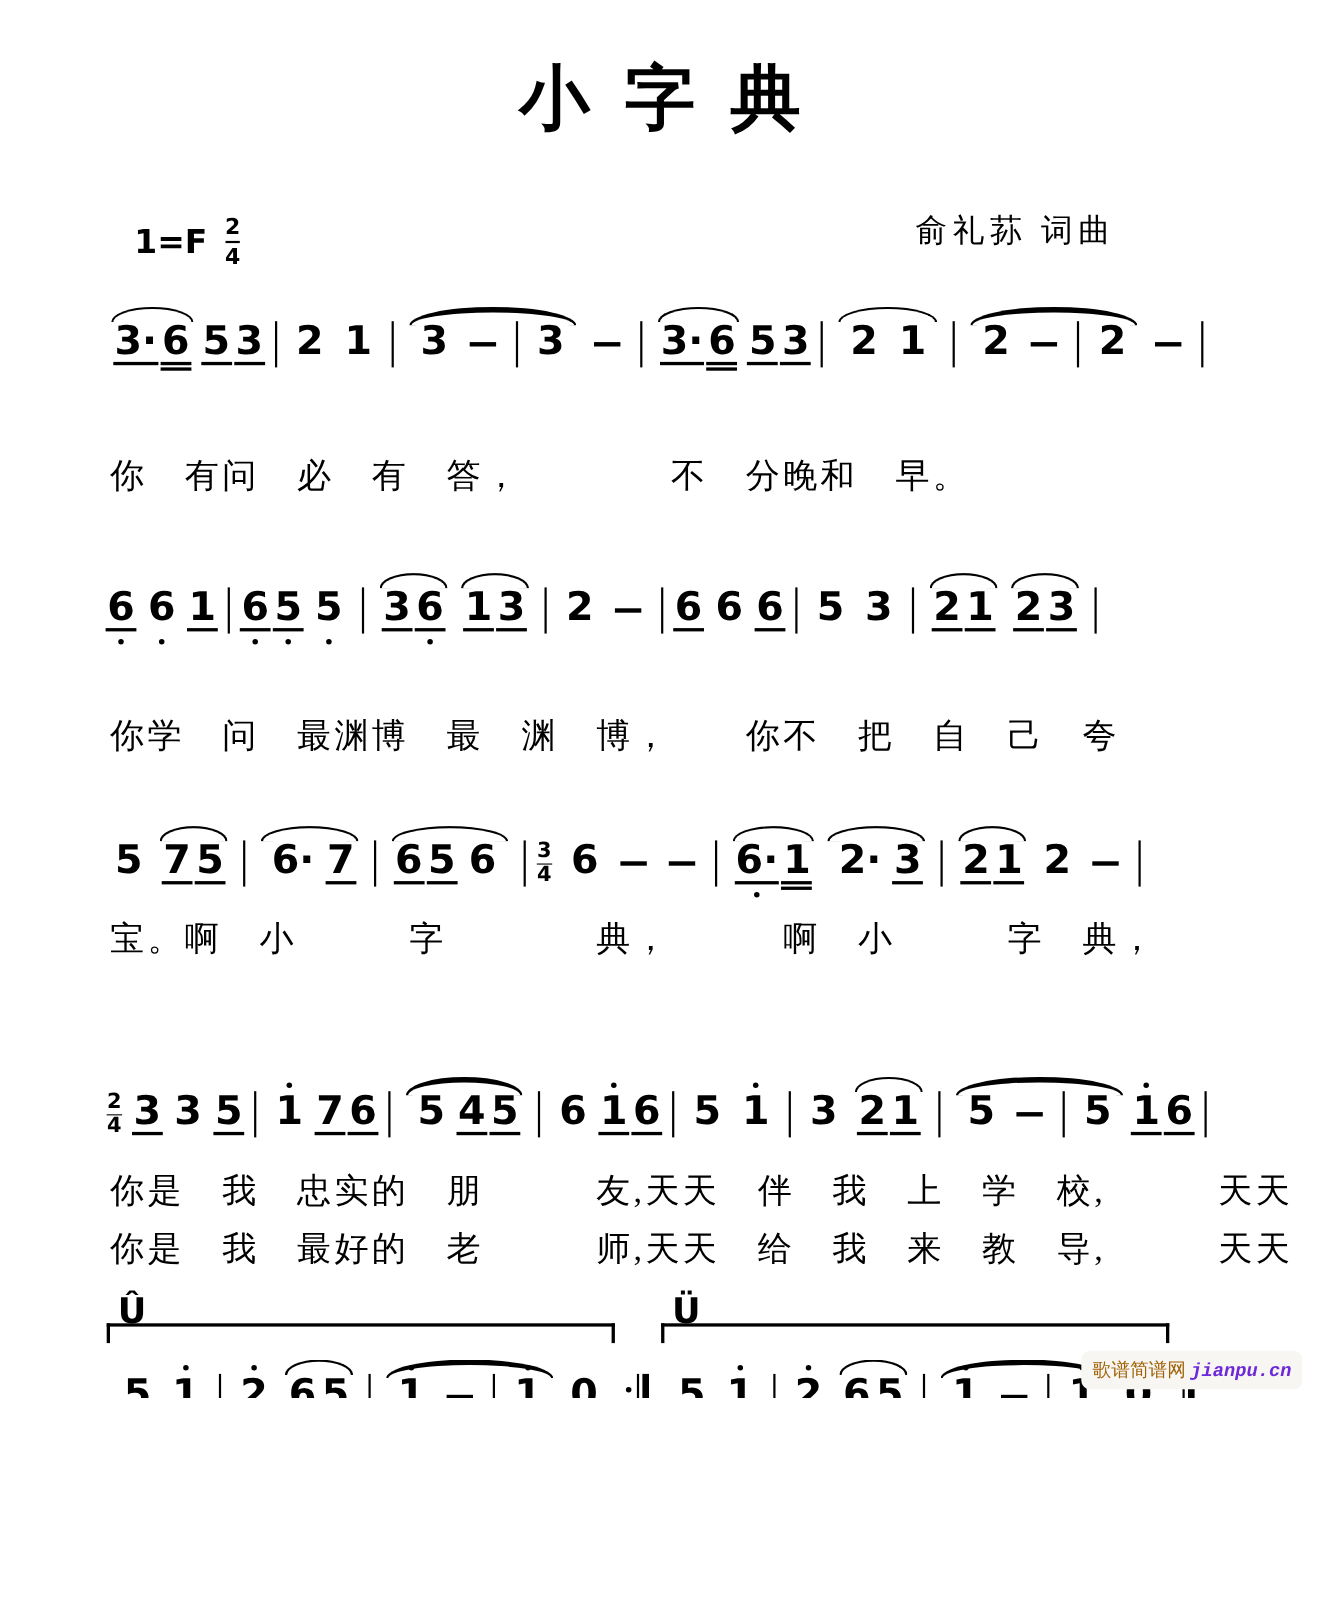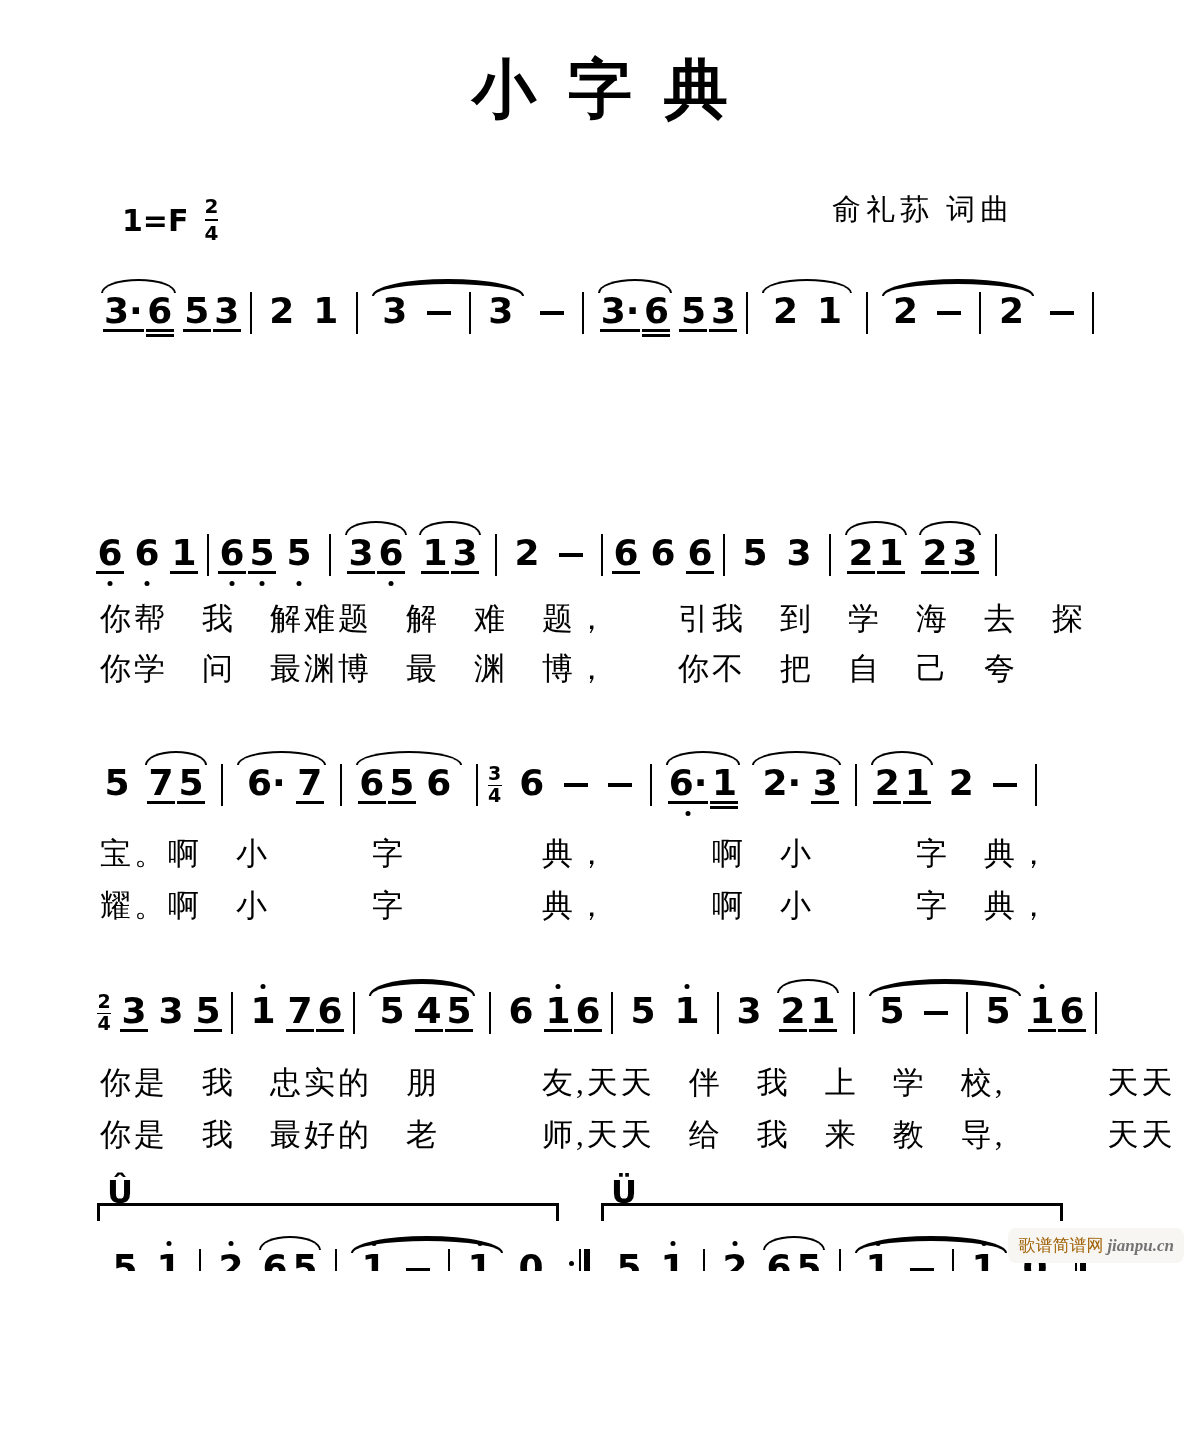--- a/index.html
+++ b/index.html
@@ -48,21 +48,21 @@
   .vrow{display:inline-flex;align-items:flex-end;}
   .lyric{position:absolute;left:100px;font-size:31px;letter-spacing:3px;white-space:pre;}
   .ly0a{top:360px}.ly0b{top:412px}
   .ly1a{top:598px}.ly1b{top:648px}
   .ly2a{top:833px}.ly2b{top:885px}
   .ly3a{top:1062px}.ly3b{top:1114px}
   .ly4a{top:1303px}
   .watermark{position:absolute;right:16px;bottom:8px;font-size:17px;
         background:#f7f6f3;border-radius:8px;padding:6px 10px;}
   .wm-site{color:#a16207;}
-  .wm-url{color:#737373;font-style:italic;font-weight:bold;margin-left:4px;}
+  .wm-url{color:#6d28d9;font-style:italic;font-weight:bold;margin-left:4px;font-family:Liberation Mono, monospace;}
 </style>
 </head>
 <body>
 
 <div class="page">
 
   <div class="title">小  字  典</div>
 
   <div class="keysig">
     <span>1=</span>
@@ -110,20 +110,21 @@
         <span class="bline"></span>
         <span class="grp tie">
           <span class="note nw">2</span>
           <span class="dash"></span>
           <span class="bline"></span>
           <span class="note nw">2</span>
         </span>
         <span class="dash"></span>
         <span class="bline"></span>
       </div>
+      <div class="lyric ly0b">你　有问　必　有　答，　　　　不　分晚和　早。</div>
       <div class="sys s1">
         <span class="note nt">6<span class="ul ul1"></span><span class="odot ld1"></span></span>
         <span class="note nw">6<span class="odot ld1"></span></span>
         <span class="note nt">1<span class="ul ul1"></span></span>
         <span class="bline"></span>
         <span class="note nt">6<span class="ul ul1"></span><span class="odot ld1"></span></span>
         <span class="note nt">5<span class="ul ul1"></span><span class="odot ld1"></span></span>
         <span class="note nw">5<span class="odot ld1"></span></span>
         <span class="bline"></span>
         <span class="grp">
@@ -148,21 +149,20 @@
         <span class="grp">
           <span class="note nt">2<span class="ul ul1"></span></span>
           <span class="note nt">1<span class="ul ul1"></span></span>
         </span>
         <span class="grp">
           <span class="note nt">2<span class="ul ul1"></span></span>
           <span class="note nt">3<span class="ul ul1"></span></span>
         </span>
         <span class="bline"></span>
       </div>
-      <div class="lyric ly1a">你帮　我　解难题　解　难　题，　　引我　到　学　海　去　探</div>
       <div class="lyric ly1b">你学　问　最渊博　最　渊　博，　　你不　把　自　己　夸</div>
       <div class="sys s2">
         <span class="note nw">5</span>
         <span class="grp">
           <span class="note nt">7<span class="ul ul1"></span></span>
           <span class="note nt">5<span class="ul ul1"></span></span>
         </span>
         <span class="bline"></span>
         <span class="grp">
           <span class="note nw">6·</span>
@@ -195,21 +195,20 @@
         <span class="bline"></span>
         <span class="grp">
           <span class="note nt">2<span class="ul ul1"></span></span>
           <span class="note nt">1<span class="ul ul1"></span></span>
         </span>
         <span class="note nw">2</span>
         <span class="dash"></span>
         <span class="bline"></span>
       </div>
       <div class="lyric ly2a">宝。啊　小　　　字　　　　典，　　　啊　小　　　字　典，</div>
-      <div class="lyric ly2b">耀。啊　小　　　字　　　　典，　　　啊　小　　　字　典，</div>
       <div class="sys s3">
         <span class="meter">
           <span>2</span>
           <span class="mline"></span>
           <span>4</span>
         </span>
         <span class="note nt">3<span class="ul ul1"></span></span>
         <span class="note nw">3</span>
         <span class="note nt">5<span class="ul ul1"></span></span>
         <span class="bline"></span>

